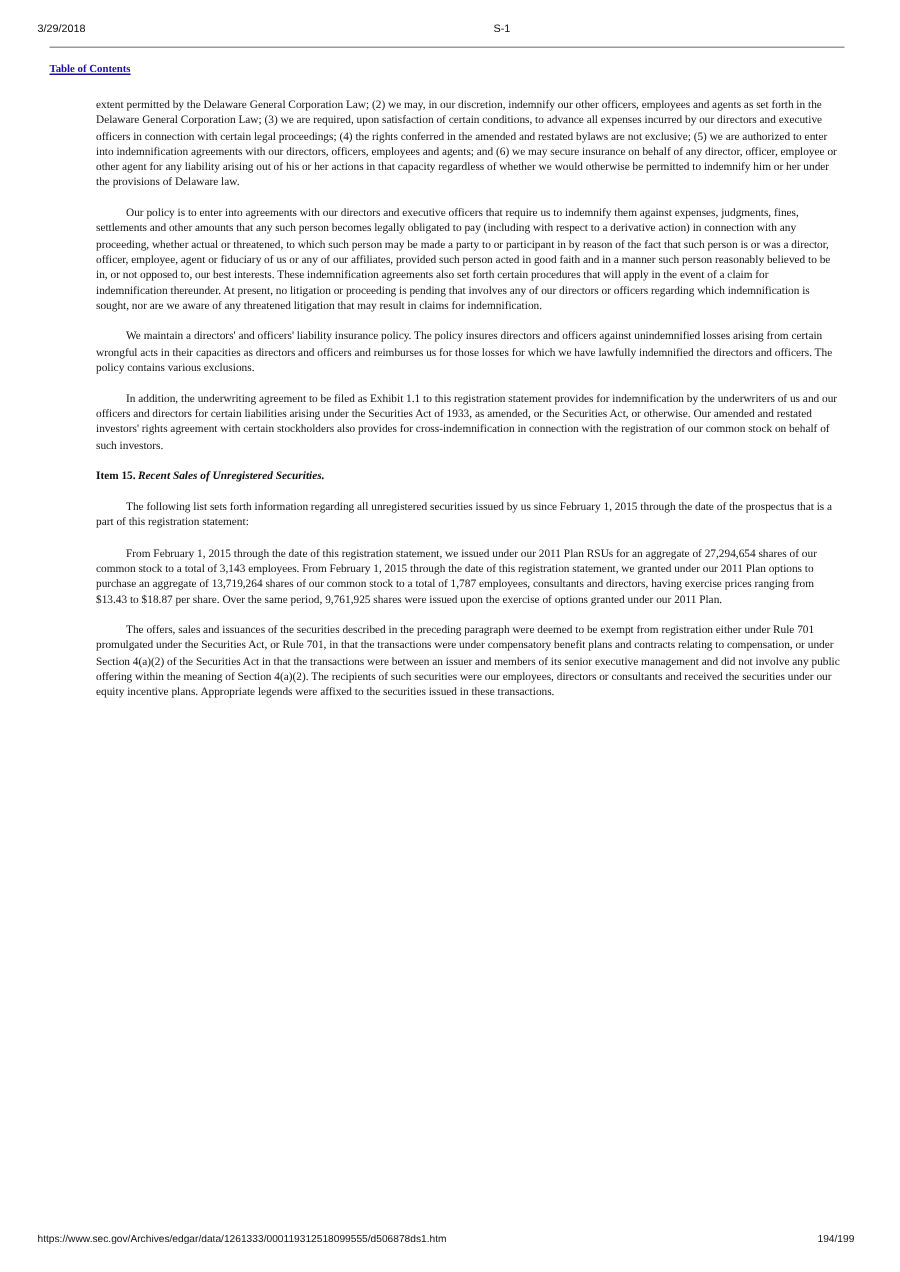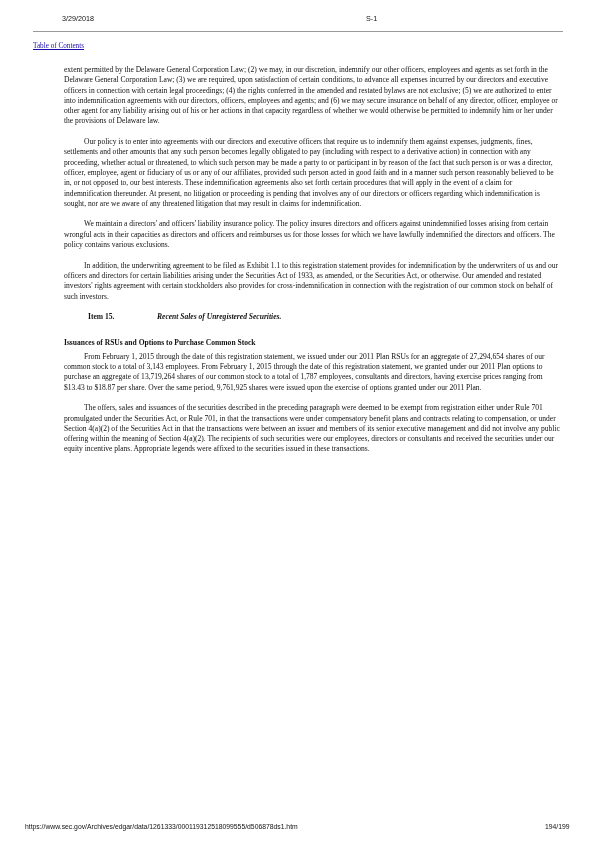--- a/index.html
+++ b/index.html
@@ -1,26 +1,26 @@
 <!DOCTYPE html>
 <html><head>
 <meta charset="utf-8">
 <style>
   html, body { margin: 0; padding: 0; background: #ffffff; }
   body { width: 600px; height: 848px; position: relative; overflow: hidden; }
-  .hdr { position: absolute; top: 14px; font-family: "Liberation Sans", sans-serif; font-size: 7.2px; color: #111; margin-left: 37px; }
+  .hdr { position: absolute; top: 14px; font-family: "Liberation Sans", sans-serif; font-size: 7.2px; color: #111; }
   .hdr-date { left: 25px; }
   .hdr-title { left: 329px; }
   .rule { position: absolute; top: 31px; left: 33px; width: 530px; height: 0; border-top: 1px solid #9a9a9a; }
-  .toc { position: absolute; top: 42px; left: 33px; font-family: "Liberation Serif", serif; font-size: 7.2px; font-weight: normal; color: #1a0dab; text-decoration: underline; text-align: center; }
+  .toc { position: absolute; top: 42px; left: 33px; font-family: "Liberation Serif", serif; font-size: 7.2px; font-weight: bold; color: #1a0dab; text-decoration: underline; text-align: center; }
   .body { position: absolute; top: 65px; left: 64px; width: 497px; font-family: "Liberation Serif", serif; font-size: 7.55px; line-height: 10.3px; color: #111; }
   .body p { margin: 0 0 10.3px 0; text-align: left; }
   .ind { text-indent: 20px; }
   .item { margin: 0 0 3px 0; font-weight: bold; }
-  .item .num { display: inline-block; width: 69px; margin-left: 24px; }
+  .item .num { display: inline-block; width: 28px; }
   .item .ttl { font-style: italic; }
   .sub { font-weight: bold; margin: 16px 0 3px 0 !important; }
   .pgnum { text-align: center; margin-top: 6px !important; padding-left: 0; }
   .ftr { position: absolute; top: 823px; font-family: "Liberation Sans", sans-serif; font-size: 6.8px; color: #111; }
   .ftr-url { left: 25px; }
   .ftr-page { left: 545px; }
 </style>
 </head>
 <body>
 
@@ -30,21 +30,21 @@
 
 <a class="toc">Table of Contents</a>
 
 <div class="body">
   <p>extent permitted by the Delaware General Corporation Law; (2) we may, in our discretion, indemnify our other officers, employees and agents as set forth in the Delaware General Corporation Law; (3) we are required, upon satisfaction of certain conditions, to advance all expenses incurred by our directors and executive officers in connection with certain legal proceedings; (4) the rights conferred in the amended and restated bylaws are not exclusive; (5) we are authorized to enter into indemnification agreements with our directors, officers, employees and agents; and (6) we may secure insurance on behalf of any director, officer, employee or other agent for any liability arising out of his or her actions in that capacity regardless of whether we would otherwise be permitted to indemnify him or her under the provisions of Delaware law.</p>
   <p class="ind">Our policy is to enter into agreements with our directors and executive officers that require us to indemnify them against expenses, judgments, fines, settlements and other amounts that any such person becomes legally obligated to pay (including with respect to a derivative action) in connection with any proceeding, whether actual or threatened, to which such person may be made a party to or participant in by reason of the fact that such person is or was a director, officer, employee, agent or fiduciary of us or any of our affiliates, provided such person acted in good faith and in a manner such person reasonably believed to be in, or not opposed to, our best interests. These indemnification agreements also set forth certain procedures that will apply in the event of a claim for indemnification thereunder. At present, no litigation or proceeding is pending that involves any of our directors or officers regarding which indemnification is sought, nor are we aware of any threatened litigation that may result in claims for indemnification.</p>
   <p class="ind">We maintain a directors' and officers' liability insurance policy. The policy insures directors and officers against unindemnified losses arising from certain wrongful acts in their capacities as directors and officers and reimburses us for those losses for which we have lawfully indemnified the directors and officers. The policy contains various exclusions.</p>
   <p class="ind">In addition, the underwriting agreement to be filed as Exhibit 1.1 to this registration statement provides for indemnification by the underwriters of us and our officers and directors for certain liabilities arising under the Securities Act of 1933, as amended, or the Securities Act, or otherwise. Our amended and restated investors' rights agreement with certain stockholders also provides for cross-indemnification in connection with the registration of our common stock on behalf of such investors.</p>
 
   <p class="item"><span class="num">Item 15.</span><span class="ttl">Recent Sales of Unregistered Securities.</span></p>
+  <p class="ind">The following list sets forth information regarding all unregistered securities issued by us since February 1, 2015 through the date of the prospectus that is a part of this registration statement:</p>
 
-  <p class="sub">Issuances of RSUs and Options to Purchase Common Stock</p>
   <p class="ind">From February 1, 2015 through the date of this registration statement, we issued under our 2011 Plan RSUs for an aggregate of 27,294,654 shares of our common stock to a total of 3,143 employees. From February 1, 2015 through the date of this registration statement, we granted under our 2011 Plan options to purchase an aggregate of 13,719,264 shares of our common stock to a total of 1,787 employees, consultants and directors, having exercise prices ranging from $13.43 to $18.87 per share. Over the same period, 9,761,925 shares were issued upon the exercise of options granted under our 2011 Plan.</p>
   <p class="ind">The offers, sales and issuances of the securities described in the preceding paragraph were deemed to be exempt from registration either under Rule 701 promulgated under the Securities Act, or Rule 701, in that the transactions were under compensatory benefit plans and contracts relating to compensation, or under Section 4(a)(2) of the Securities Act in that the transactions were between an issuer and members of its senior executive management and did not involve any public offering within the meaning of Section 4(a)(2). The recipients of such securities were our employees, directors or consultants and received the securities under our equity incentive plans. Appropriate legends were affixed to the securities issued in these transactions.</p>
 
 </div>
 
 <div class="ftr ftr-url">https://www.sec.gov/Archives/edgar/data/1261333/000119312518099555/d506878ds1.htm</div>
 <div class="ftr ftr-page">194/199</div>
 
 </body></html>

